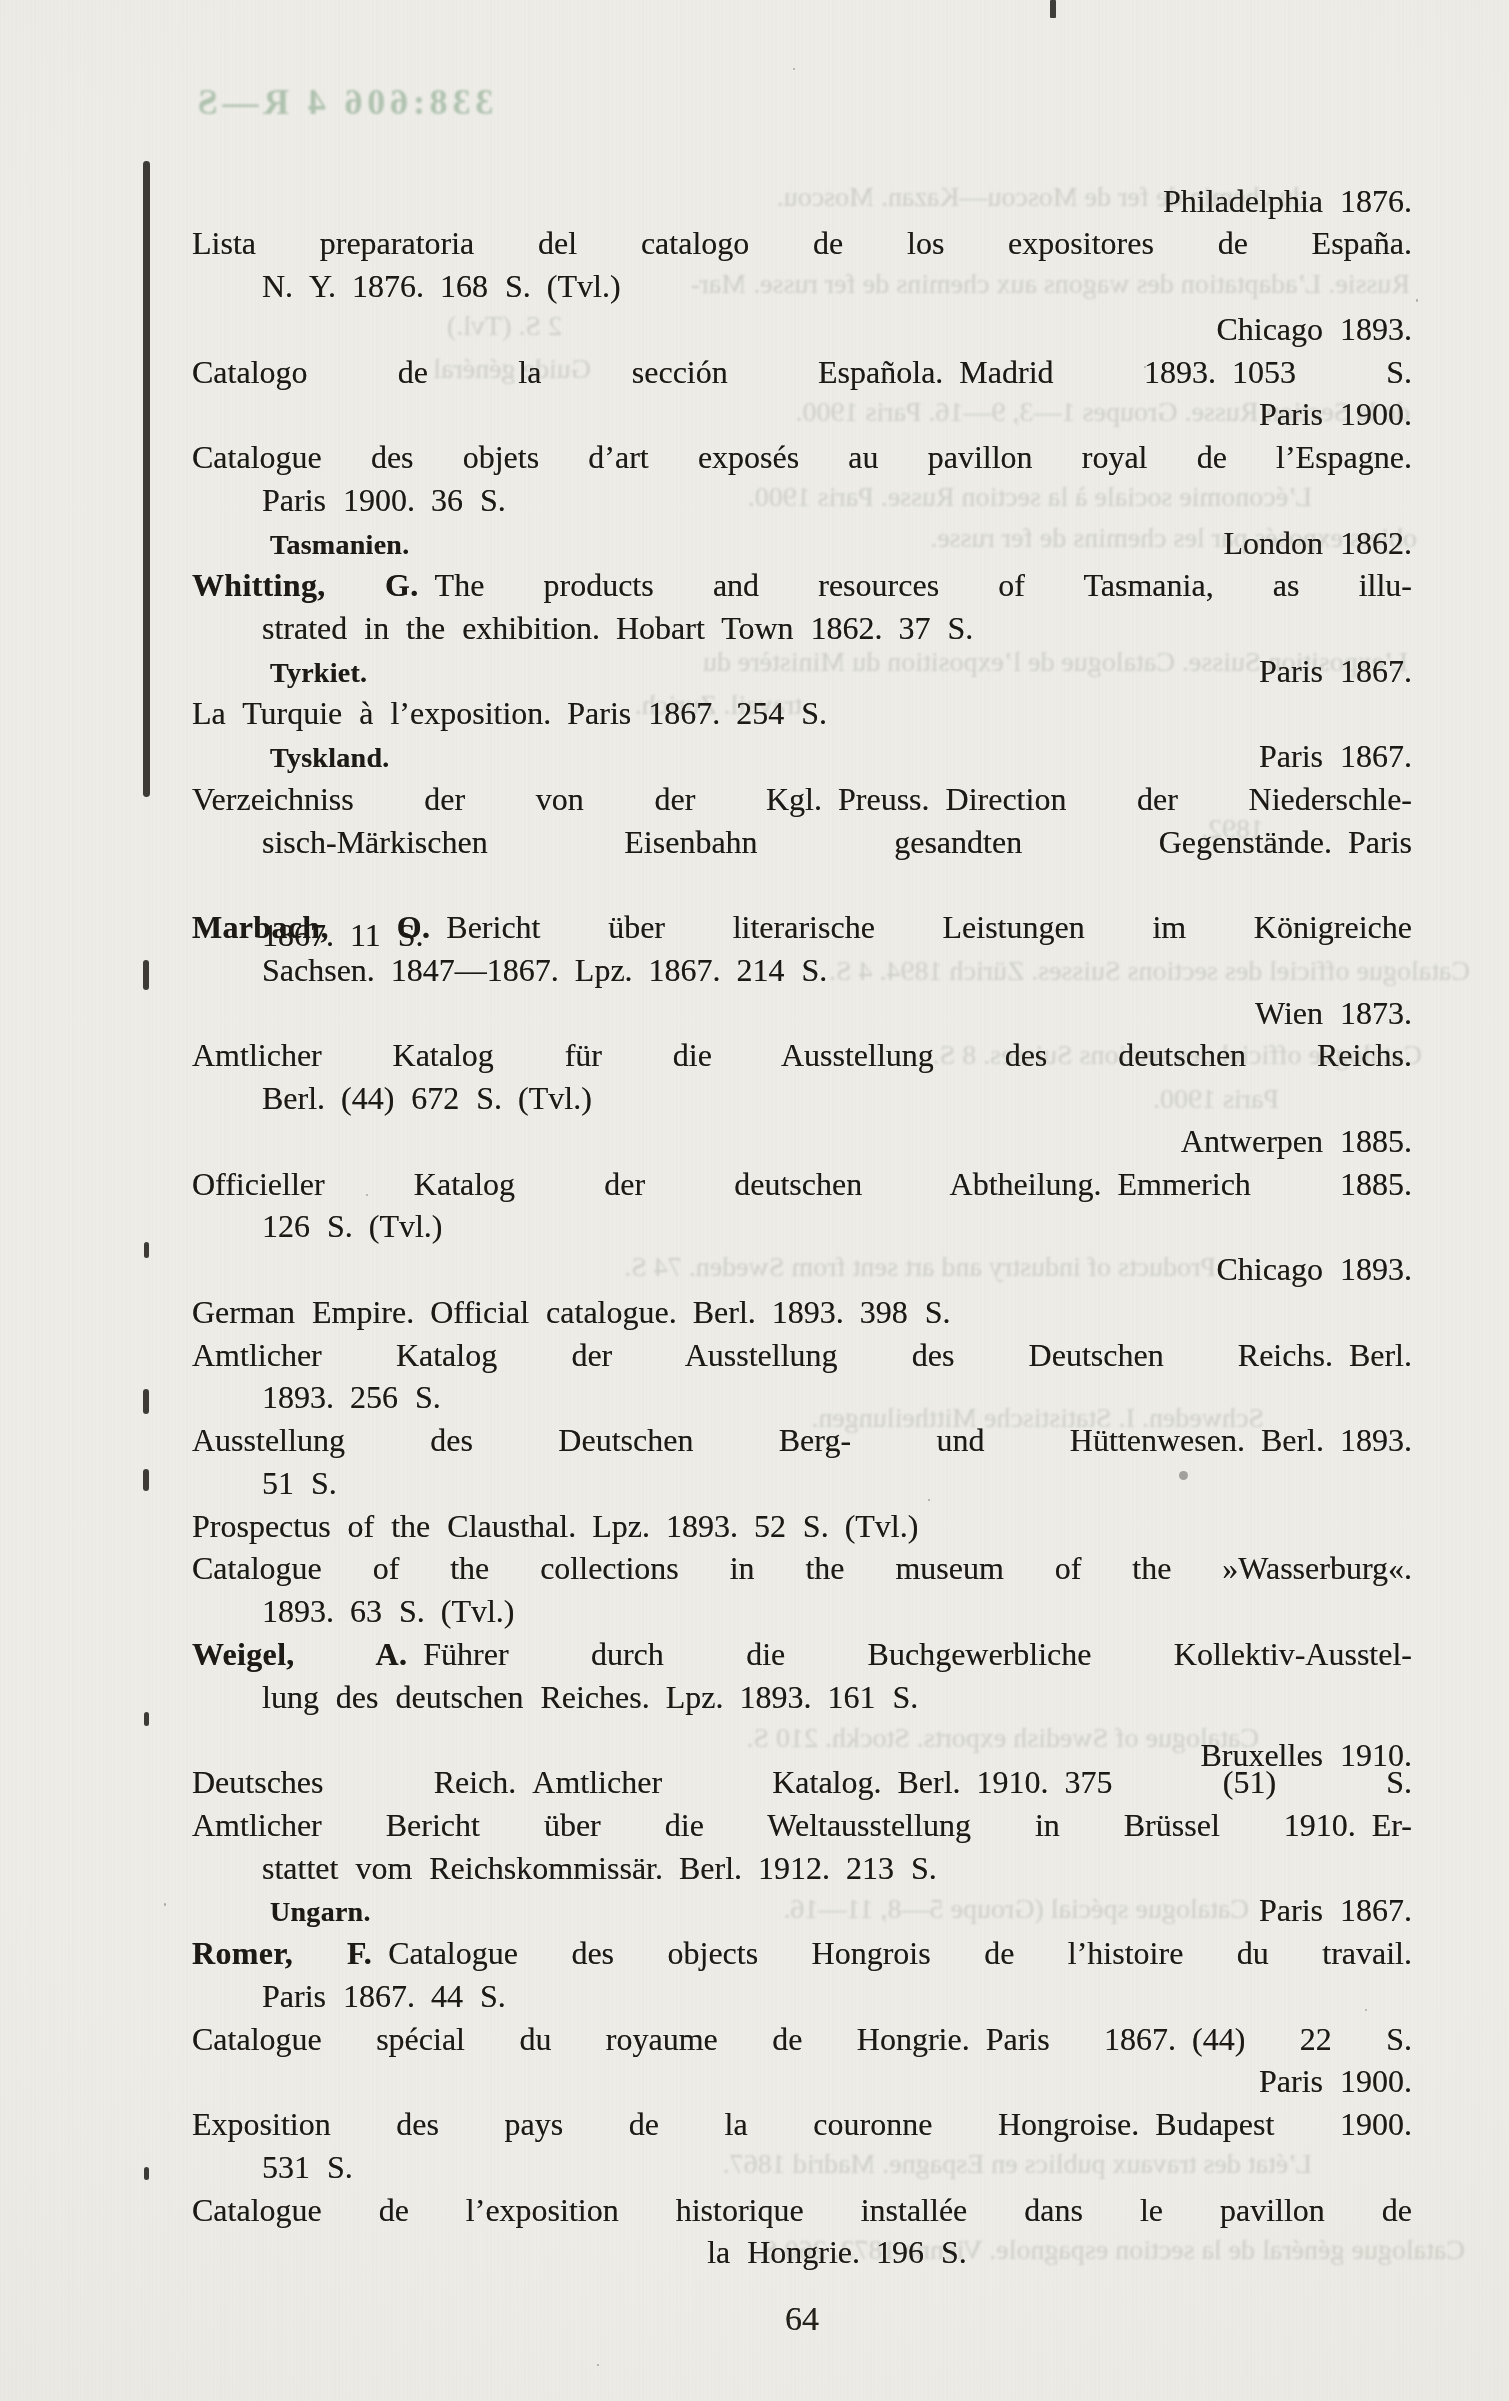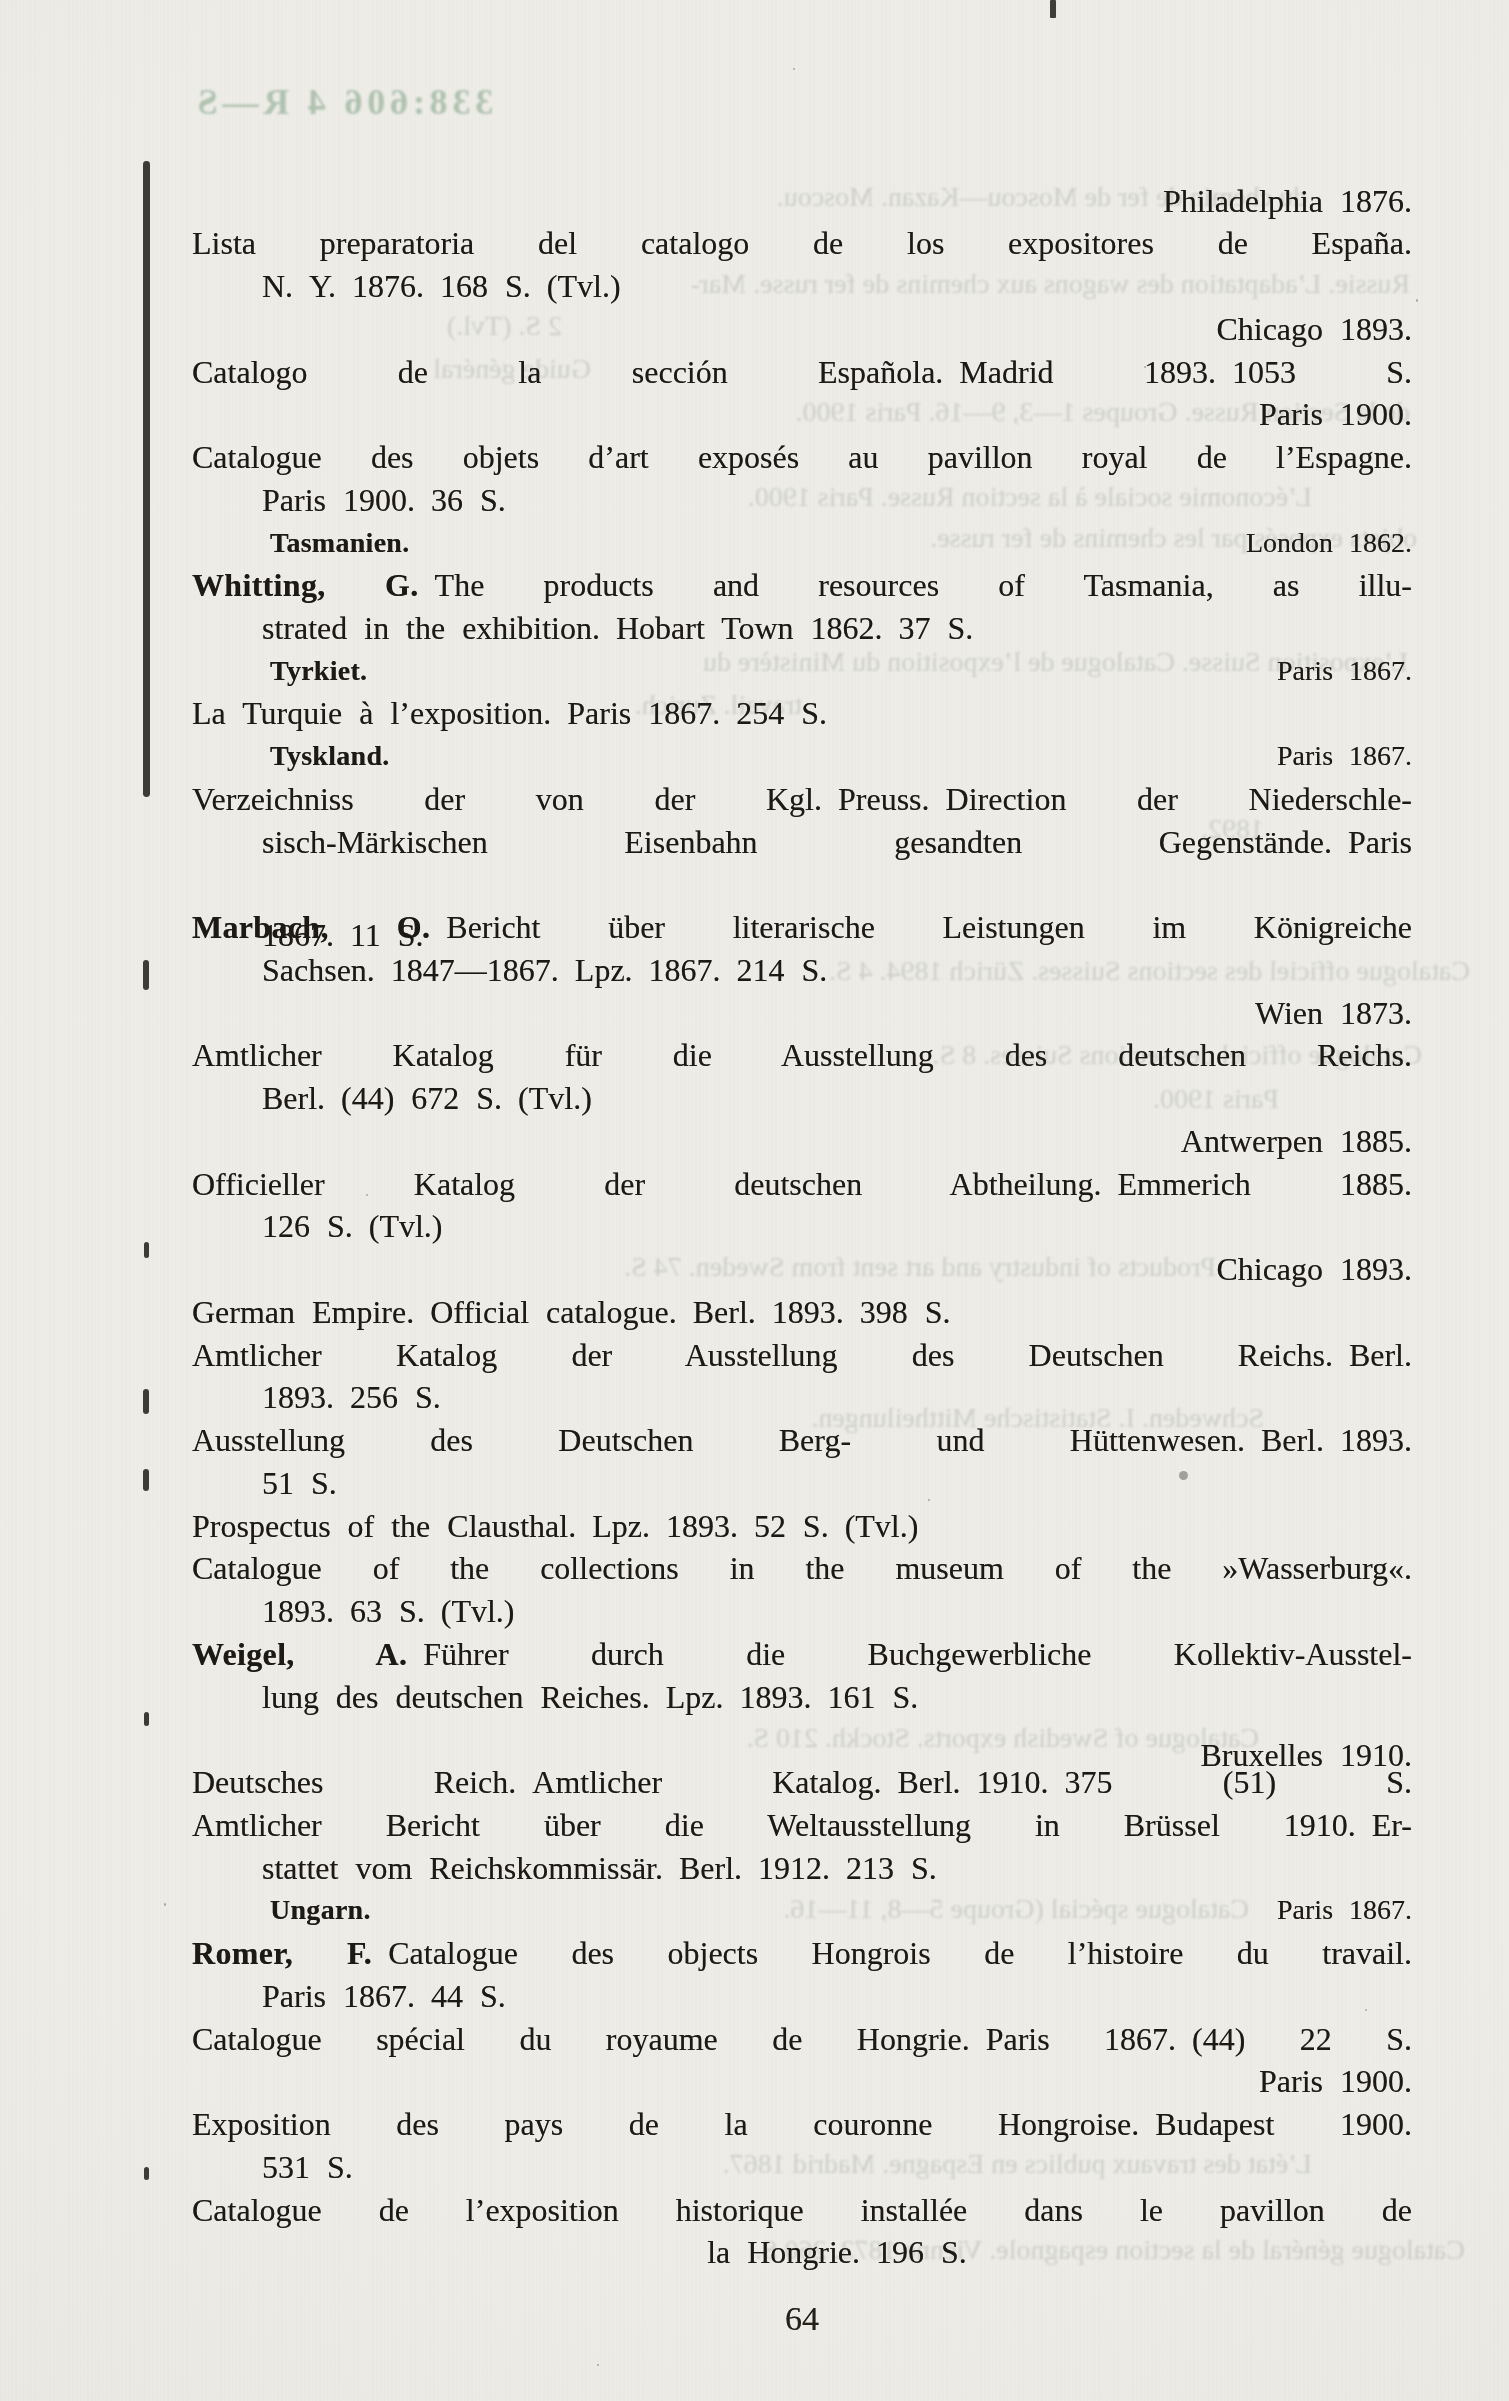--- a/index.html
+++ b/index.html
@@ -33,21 +33,21 @@
     white-space:normal;
     text-align:justify;text-align-last:justify;
     word-spacing:.02em;
   }
   .line.headerrow{
     display:flex;justify-content:space-between;align-items:baseline;
   }
   .hdr{
     font-weight:700;font-size:28px;margin-left:78px;letter-spacing:.01em;
   }
-  .pd{font-size:28px;}
+  .pd{font-size:32px;}
   .page-number{
     position:absolute;top:2300px;left:192px;width:1220px;
     text-align:center;font-size:34px;color:#24201a;
     text-shadow:0 0 0.6px rgba(35,28,20,.5);
   }
   
   .stamp{
     position:absolute;top:81px;left:122px;width:442px;
     font-size:36px;font-weight:700;letter-spacing:4.8px;
     color:#7fa184;opacity:.55;

